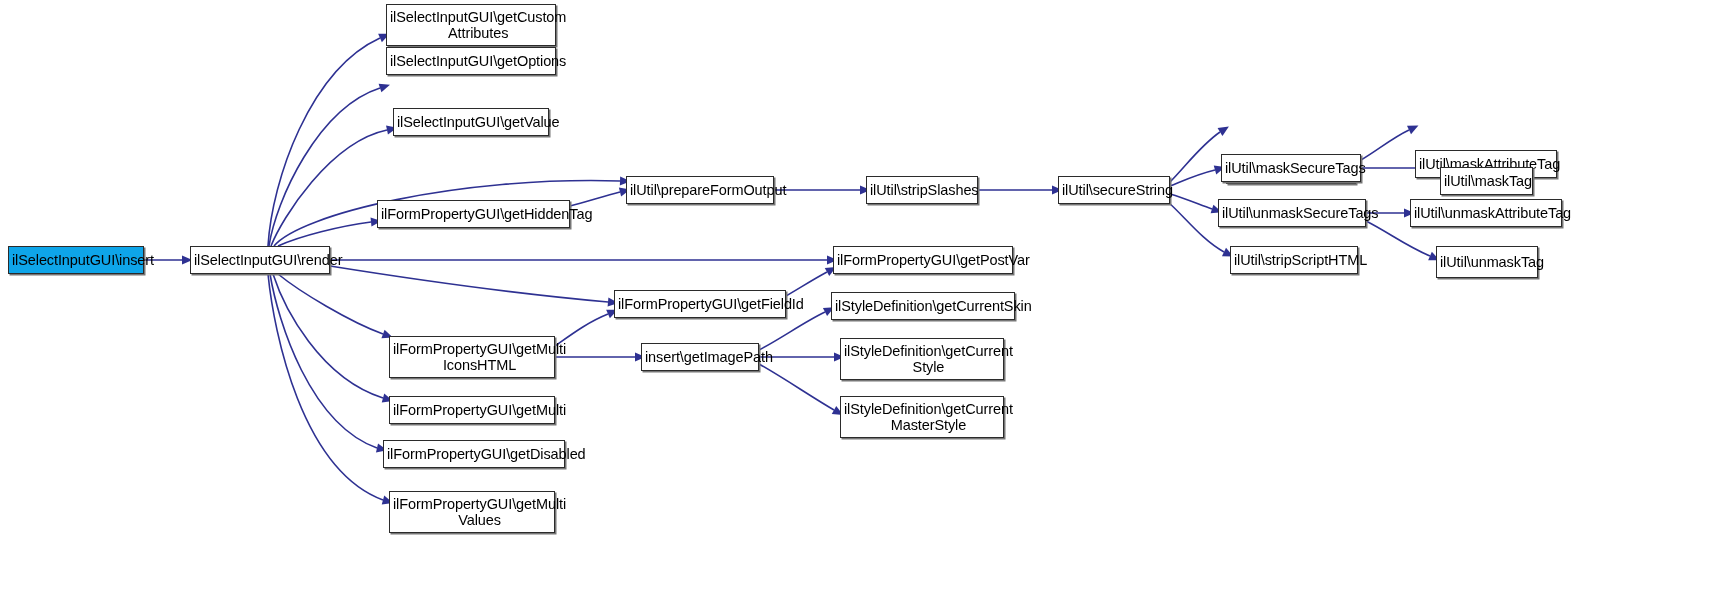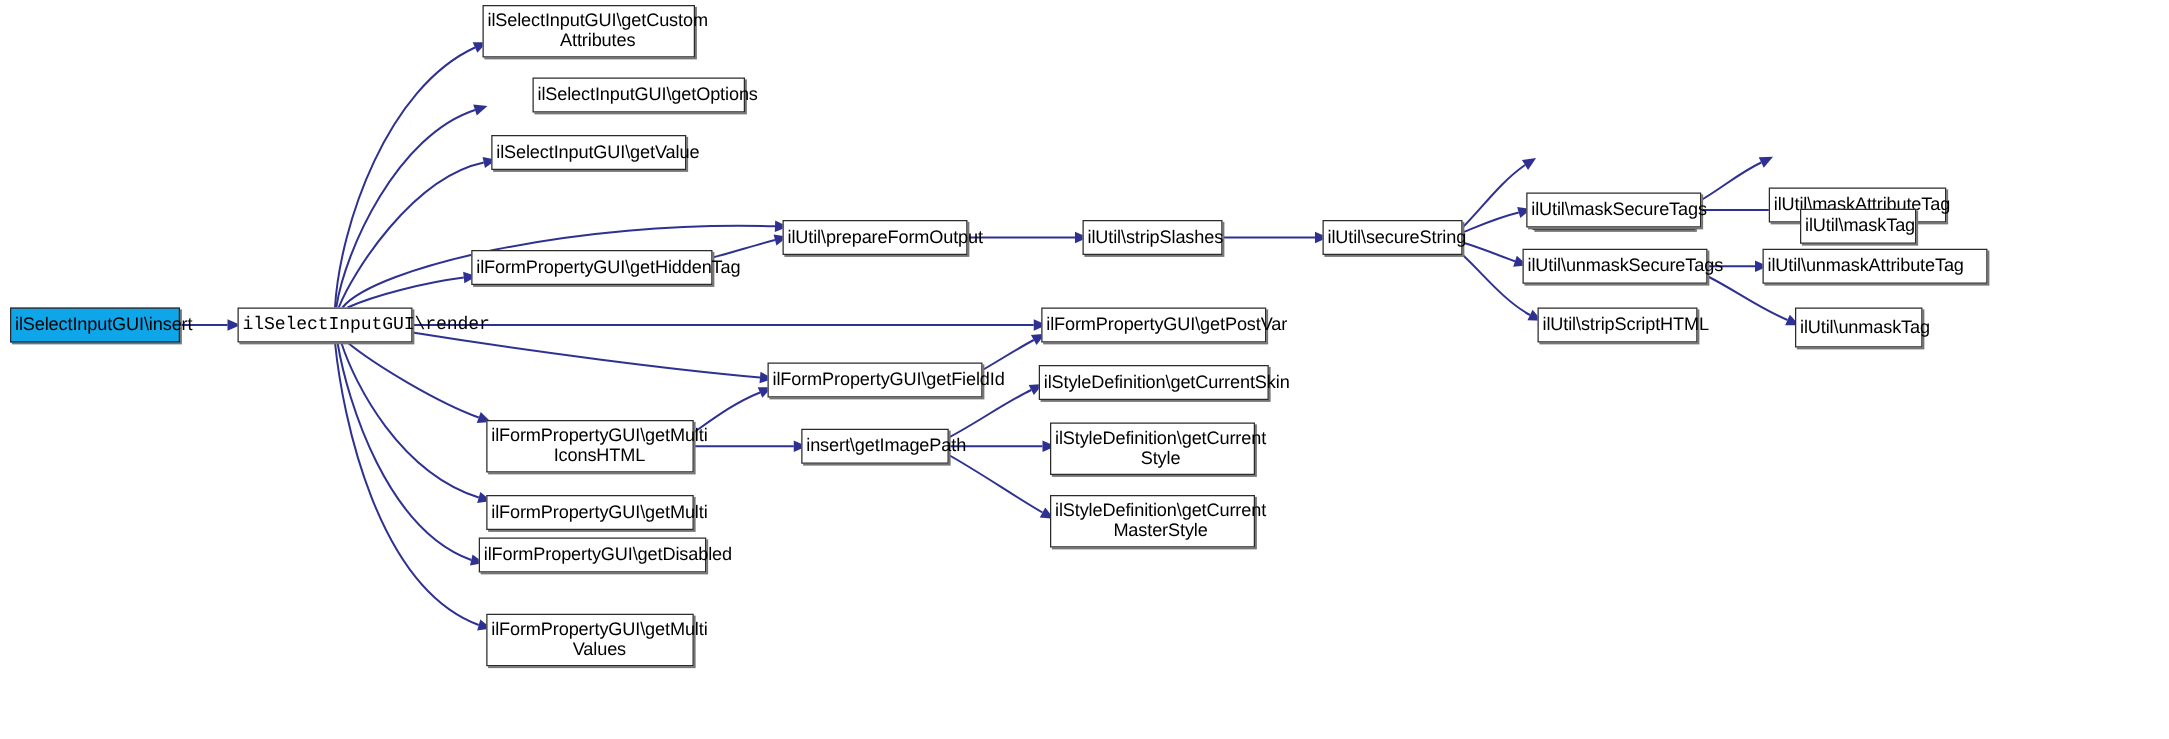--- a/index.html
+++ b/index.html
@@ -102,44 +102,44 @@
       <path d="M555,357 L635,357" fill="none" stroke="#2e3192" stroke-width="1.6"></path>
       <polygon points="0,-4.6 10.5,0 0,4.6" fill="#2e3192" transform="translate(635,357) rotate(0)"></polygon>
       <path d="M759,350 C782,338 804,322 825,312" fill="none" stroke="#2e3192" stroke-width="1.6"></path>
       <polygon points="0,-4.6 10.5,0 0,4.6" fill="#2e3192" transform="translate(825,312) rotate(-27)"></polygon>
       <path d="M759,357 L834,357" fill="none" stroke="#2e3192" stroke-width="1.6"></path>
       <polygon points="0,-4.6 10.5,0 0,4.6" fill="#2e3192" transform="translate(834,357) rotate(0)"></polygon>
       <path d="M759,364 C784,378 810,396 834,410" fill="none" stroke="#2e3192" stroke-width="1.6"></path>
       <polygon points="0,-4.6 10.5,0 0,4.6" fill="#2e3192" transform="translate(834,410) rotate(29)"></polygon>
     </svg>
 <div class="node root" style="left: 8px; top: 246px; width: 136px; height: 28px;"><span class="lbl">ilSelectInputGUI\insert</span></div>
-    <div class="node" style="left: 190px; top: 246px; width: 140px; height: 28px; font-family: Liberation Mono, monospace;"><span class="lbl">ilSelectInputGUI\render</span></div>
+    <div class="node" style="left: 190px; top: 246px; width: 140px; height: 28px;"><span class="lbl">ilSelectInputGUI\render</span></div>
     <div class="node" style="left: 386px; top: 4px; width: 170px; height: 42px;"><span class="lbl">ilSelectInputGUI\getCustom
 Attributes</span></div>
-    <div class="node" style="left: 386px; top: 62px; width: 170px; height: 28px; margin-left: 40px;"><span class="lbl">ilSelectInputGUI\getOptions</span></div>
+    <div class="node" style="left: 386px; top: 47px; width: 170px; height: 28px;"><span class="lbl">ilSelectInputGUI\getOptions</span></div>
     <div class="node" style="left: 393px; top: 108px; width: 156px; height: 28px;"><span class="lbl">ilSelectInputGUI\getValue</span></div>
     <div class="node" style="left: 377px; top: 200px; width: 193px; height: 28px;"><span class="lbl">ilFormPropertyGUI\getHiddenTag</span></div>
     <div class="node" style="left: 389px; top: 336px; width: 166px; height: 42px;"><span class="lbl">ilFormPropertyGUI\getMulti
 IconsHTML</span></div>
     <div class="node" style="left: 389px; top: 396px; width: 166px; height: 28px;"><span class="lbl">ilFormPropertyGUI\getMulti</span></div>
-    <div class="node" style="left: 383px; top: 430px; width: 182px; height: 28px;"><span class="lbl">ilFormPropertyGUI\getDisabled</span></div>
+    <div class="node" style="left: 383px; top: 440px; width: 182px; height: 28px;"><span class="lbl">ilFormPropertyGUI\getDisabled</span></div>
     <div class="node" style="left: 389px; top: 491px; width: 166px; height: 42px;"><span class="lbl">ilFormPropertyGUI\getMulti
 Values</span></div>
     <div class="node" style="left: 626px; top: 176px; width: 148px; height: 28px;"><span class="lbl">ilUtil\prepareFormOutput</span></div>
     <div class="node" style="left: 833px; top: 246px; width: 180px; height: 28px;"><span class="lbl">ilFormPropertyGUI\getPostVar</span></div>
     <div class="node" style="left: 614px; top: 290px; width: 172px; height: 28px;"><span class="lbl">ilFormPropertyGUI\getFieldId</span></div>
     <div class="node" style="left: 641px; top: 343px; width: 118px; height: 28px;"><span class="lbl">insert\getImagePath</span></div>
     <div class="node" style="left: 831px; top: 292px; width: 184px; height: 28px;"><span class="lbl">ilStyleDefinition\getCurrentSkin</span></div>
     <div class="node" style="left: 840px; top: 338px; width: 164px; height: 42px;"><span class="lbl">ilStyleDefinition\getCurrent
 Style</span></div>
     <div class="node" style="left: 840px; top: 396px; width: 164px; height: 42px;"><span class="lbl">ilStyleDefinition\getCurrent
 MasterStyle</span></div>
     <div class="node" style="left: 866px; top: 176px; width: 112px; height: 28px;"><span class="lbl">ilUtil\stripSlashes</span></div>
     <div class="node" style="left: 1058px; top: 176px; width: 112px; height: 28px;"><span class="lbl">ilUtil\secureString</span></div>
     <div class="node" style="left: 1226px; top: 108px; width: 130px; height: 28px; margin-top: 48px;"><span class="lbl">ilUtil\getSecureTags</span></div>
     <div class="node" style="left: 1221px; top: 154px; width: 140px; height: 28px;"><span class="lbl">ilUtil\maskSecureTags</span></div>
     <div class="node" style="left: 1218px; top: 199px; width: 148px; height: 28px;"><span class="lbl">ilUtil\unmaskSecureTags</span></div>
     <div class="node" style="left: 1230px; top: 246px; width: 128px; height: 28px;"><span class="lbl">ilUtil\stripScriptHTML</span></div>
     <div class="node" style="left: 1415px; top: 108px; width: 142px; height: 28px; margin-top: 42px;"><span class="lbl">ilUtil\maskAttributeTag</span></div>
     <div class="node" style="left: 1440px; top: 154px; width: 93px; height: 28px; margin-top: 13px;"><span class="lbl">ilUtil\maskTag</span></div>
-    <div class="node" style="left: 1410px; top: 199px; width: 180px; height: 28px;"><span class="lbl">ilUtil\unmaskAttributeTag</span></div>
+    <div class="node" style="left: 1410px; top: 199px; width: 152px; height: 28px;"><span class="lbl">ilUtil\unmaskAttributeTag</span></div>
     <div class="node" style="left: 1436px; top: 246px; width: 102px; height: 32px;"><span class="lbl">ilUtil\unmaskTag</span></div>
   </div>
 
 </body></html>

